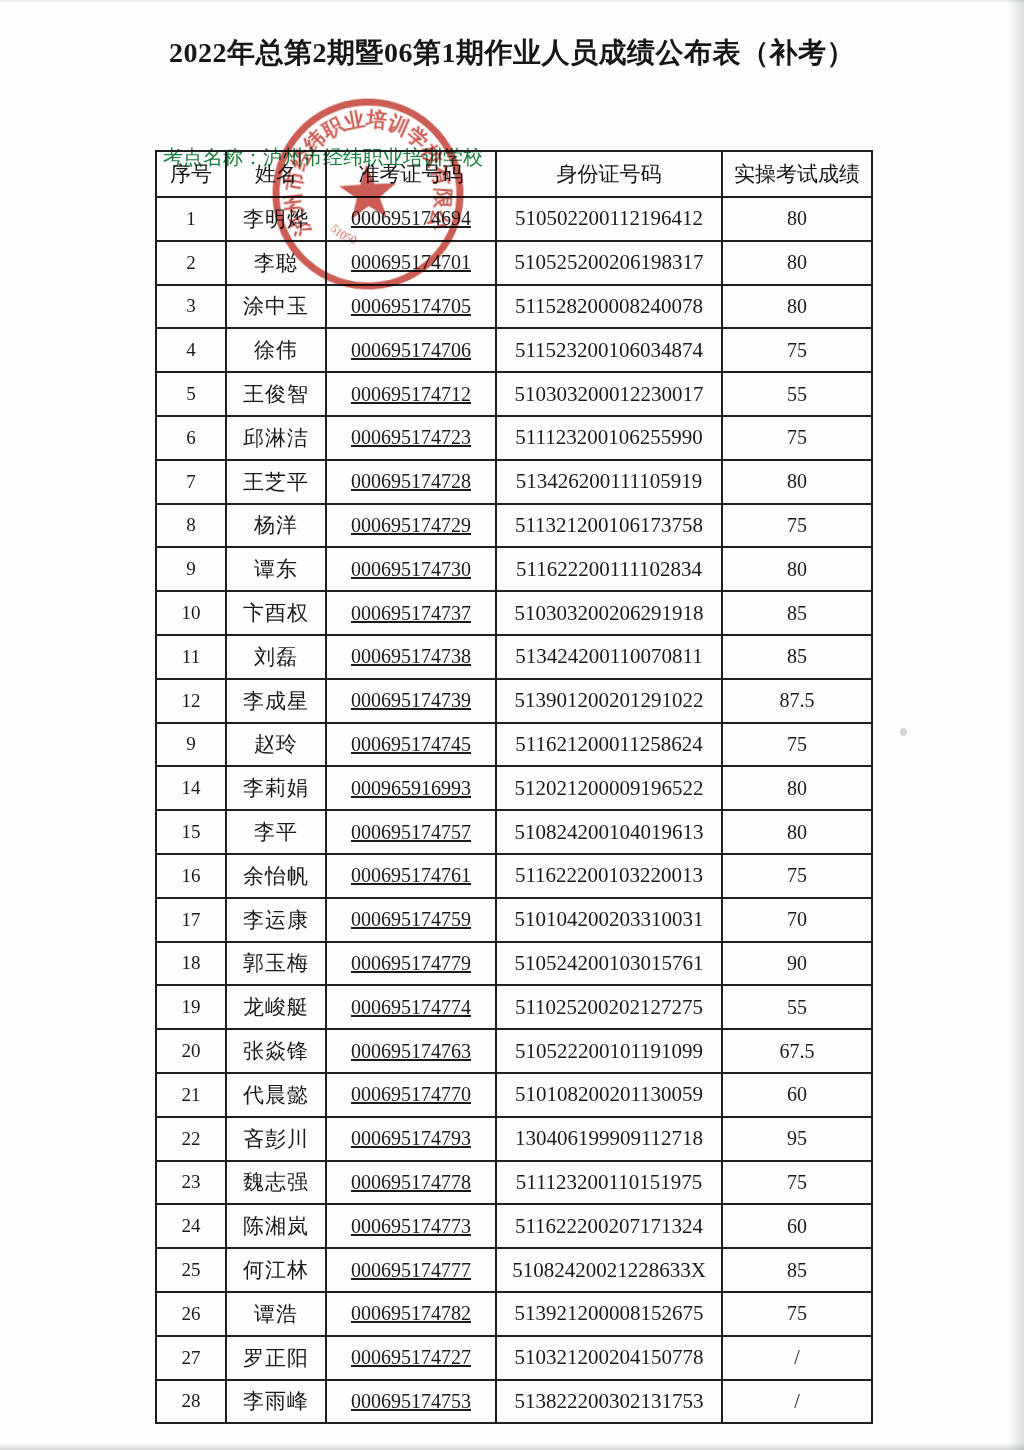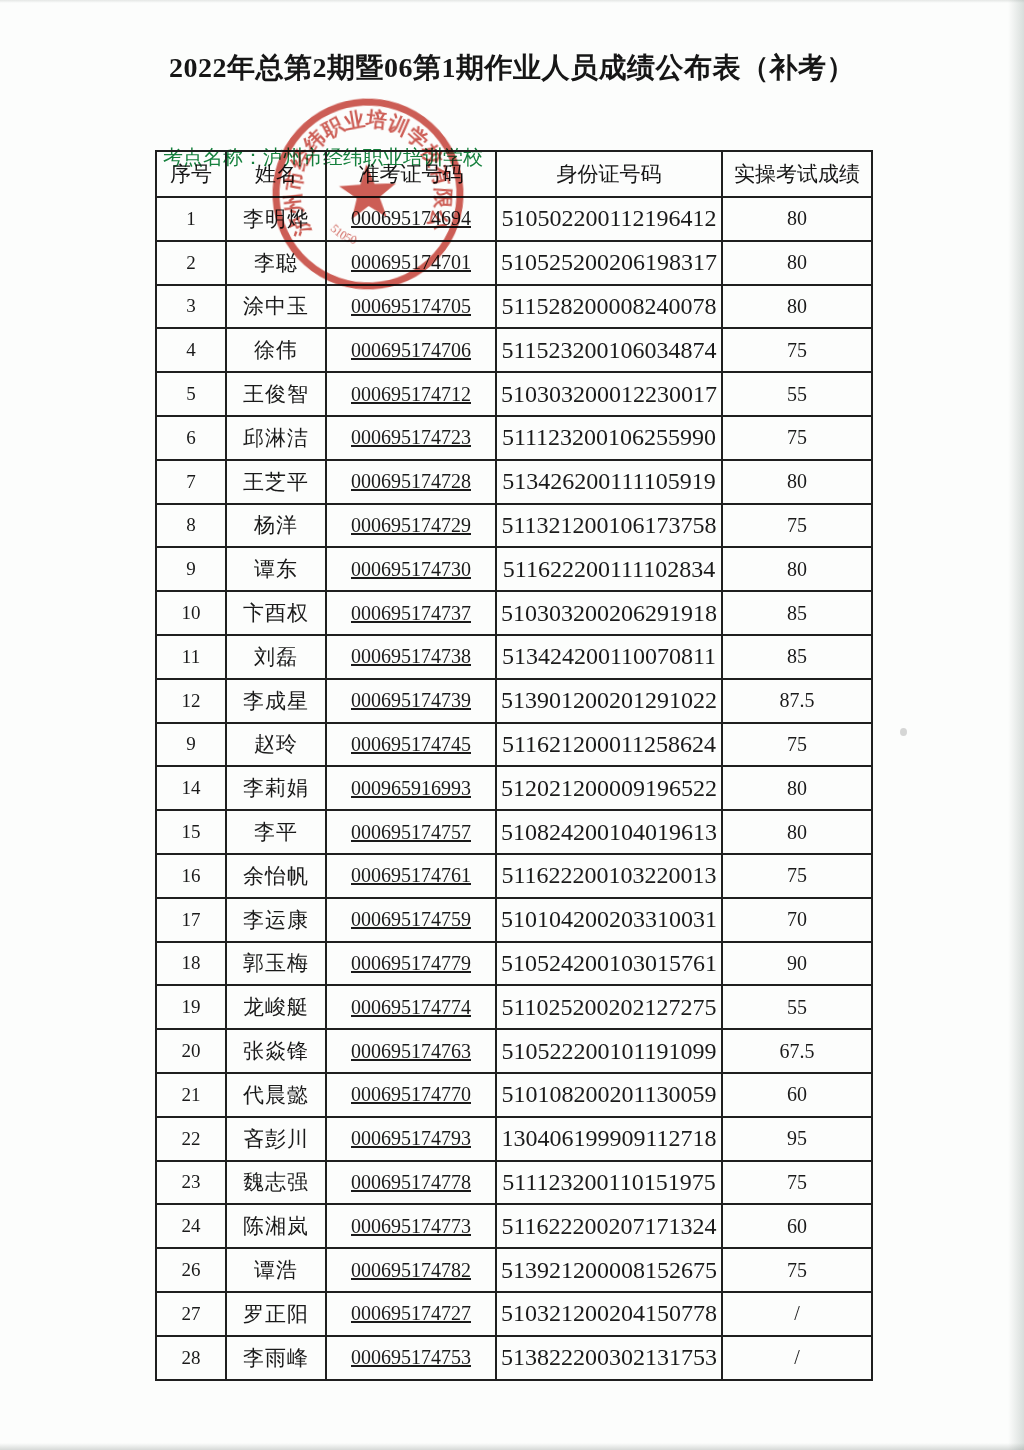--- a/index.html
+++ b/index.html
@@ -13,21 +13,20 @@
   .page { position: absolute; inset: 0; }
 
   .doc-title {
     position: absolute;
     top: 34px; left: 0; width: 100%;
     text-align: center;
     font-size: 28px;
     font-weight: bold;
     letter-spacing: 0.5px;
     color: #161616;
-    margin-top: 15px;
   }
 
   .subtitle {
     position: absolute;
     top: 100px; left: 163px;
     font-size: 20px;
     color: #15803d;
     margin-top: 44px;
   }
 
@@ -53,21 +52,21 @@
   tbody tr { height: 43.8px; }
   th { font-size: 21px; color: #161616; }
   .col-no    { width: 70px; }
   .col-name  { width: 100px; }
   .col-ticket{ width: 170px; }
   .col-id    { width: 226px; }
   .col-score { width: 150px; }
   td.c-no    { font-size: 19px; }
   td.c-name  { font-size: 21px; letter-spacing: 1px; }
   td.c-ticket{ font-size: 20px; text-decoration: underline; }
-  td.c-id    { font-size: 24px; }
+  td.c-id    { font-size: 21px; }
   td.c-score { font-size: 20px; }
 
   .seal {
     position: absolute;
     left: 268px; top: 94px;
     width: 200px; height: 200px;
     opacity: 0.82;
     mix-blend-mode: multiply;
     filter: blur(0.4px);
     transform: rotate(-3deg);
@@ -312,20 +311,27 @@
           </tr>
 
           <tr>
             <td class="c-no">24</td>
             <td class="c-name">陈湘岚</td>
             <td class="c-ticket">000695174773</td>
             <td class="c-id">511622200207171324</td>
             <td class="c-score">60</td>
           </tr>
 
+          <tr>
+            <td class="c-no">25</td>
+            <td class="c-name">何江林</td>
+            <td class="c-ticket">000695174777</td>
+            <td class="c-id">51082420021228633X</td>
+            <td class="c-score">85</td>
+          </tr>
 
           <tr>
             <td class="c-no">26</td>
             <td class="c-name">谭浩</td>
             <td class="c-ticket">000695174782</td>
             <td class="c-id">513921200008152675</td>
             <td class="c-score">75</td>
           </tr>
 
           <tr>

